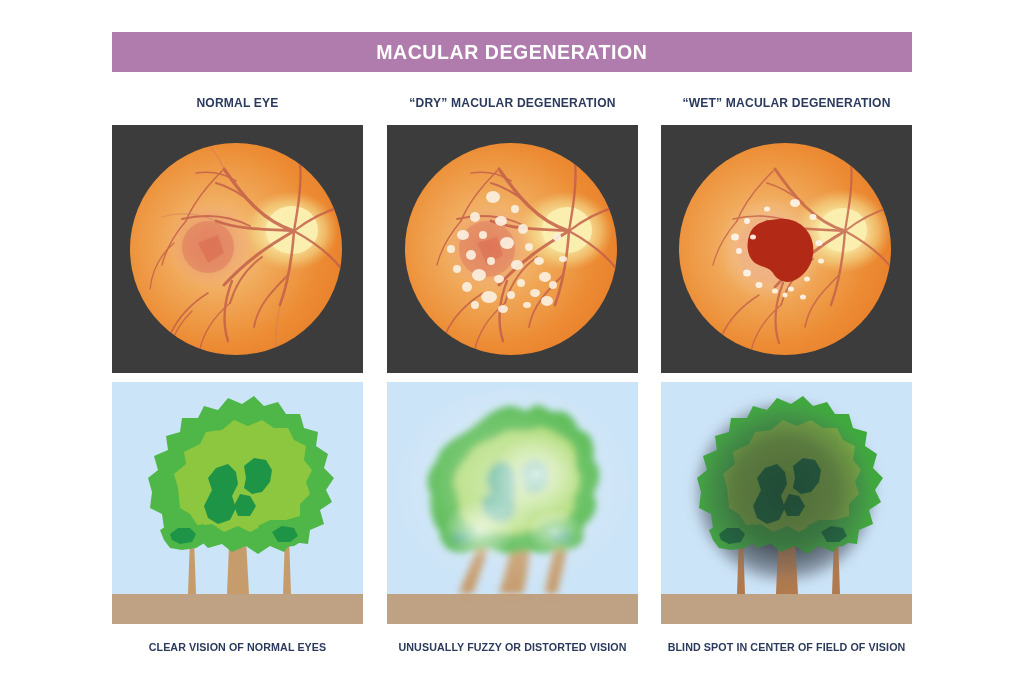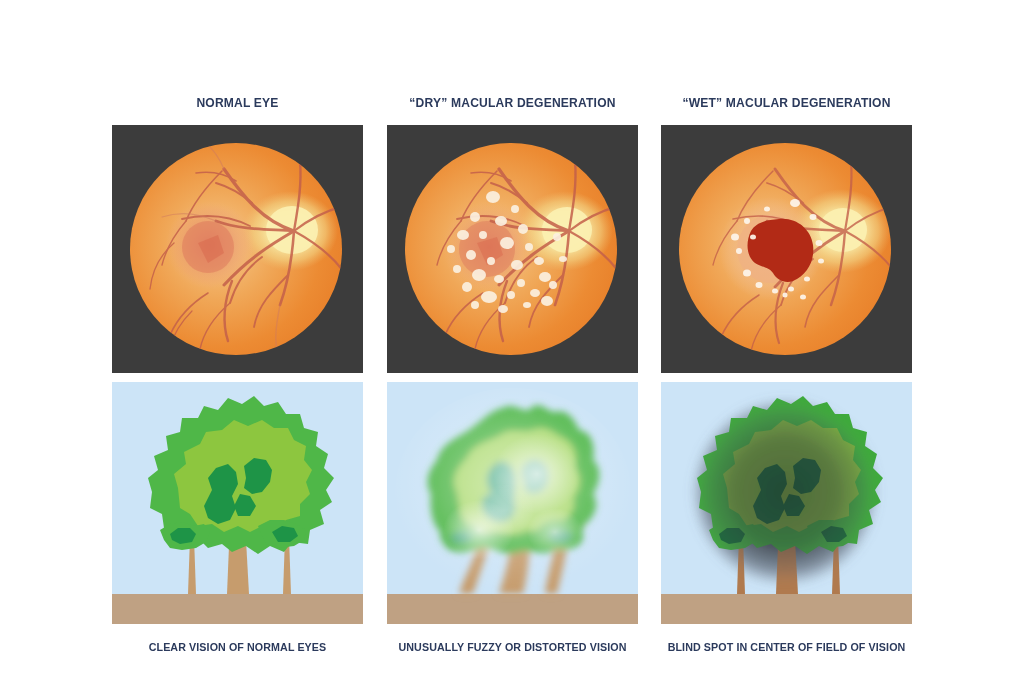--- a/index.html
+++ b/index.html
@@ -66,20 +66,23 @@
   .vision-full.c1{left:112px;}
   .vision-full.c2{left:387px;}
   .vision-full.c3{left:661px;}
   .vision-full svg{display:block;width:251px;height:242px;}
 </style>
 </head>
 <body>
 
 <div class="stage">
 
+  <div class="title-bar">
+    <span class="title-text">MACULAR DEGENERATION</span>
+  </div>
 
   <div class="col-head c1">NORMAL EYE</div>
   <div class="col-head c2">“DRY” MACULAR DEGENERATION</div>
   <div class="col-head c3">“WET” MACULAR DEGENERATION</div>
 
   <div class="retina-panel c1">
     <svg viewBox="0 0 251 248" xmlns="http://www.w3.org/2000/svg">
       <defs>
         <radialGradient id="fundus1" cx="42%" cy="48%" r="62%">
           <stop offset="0%" stop-color="#f6c98a"></stop>

